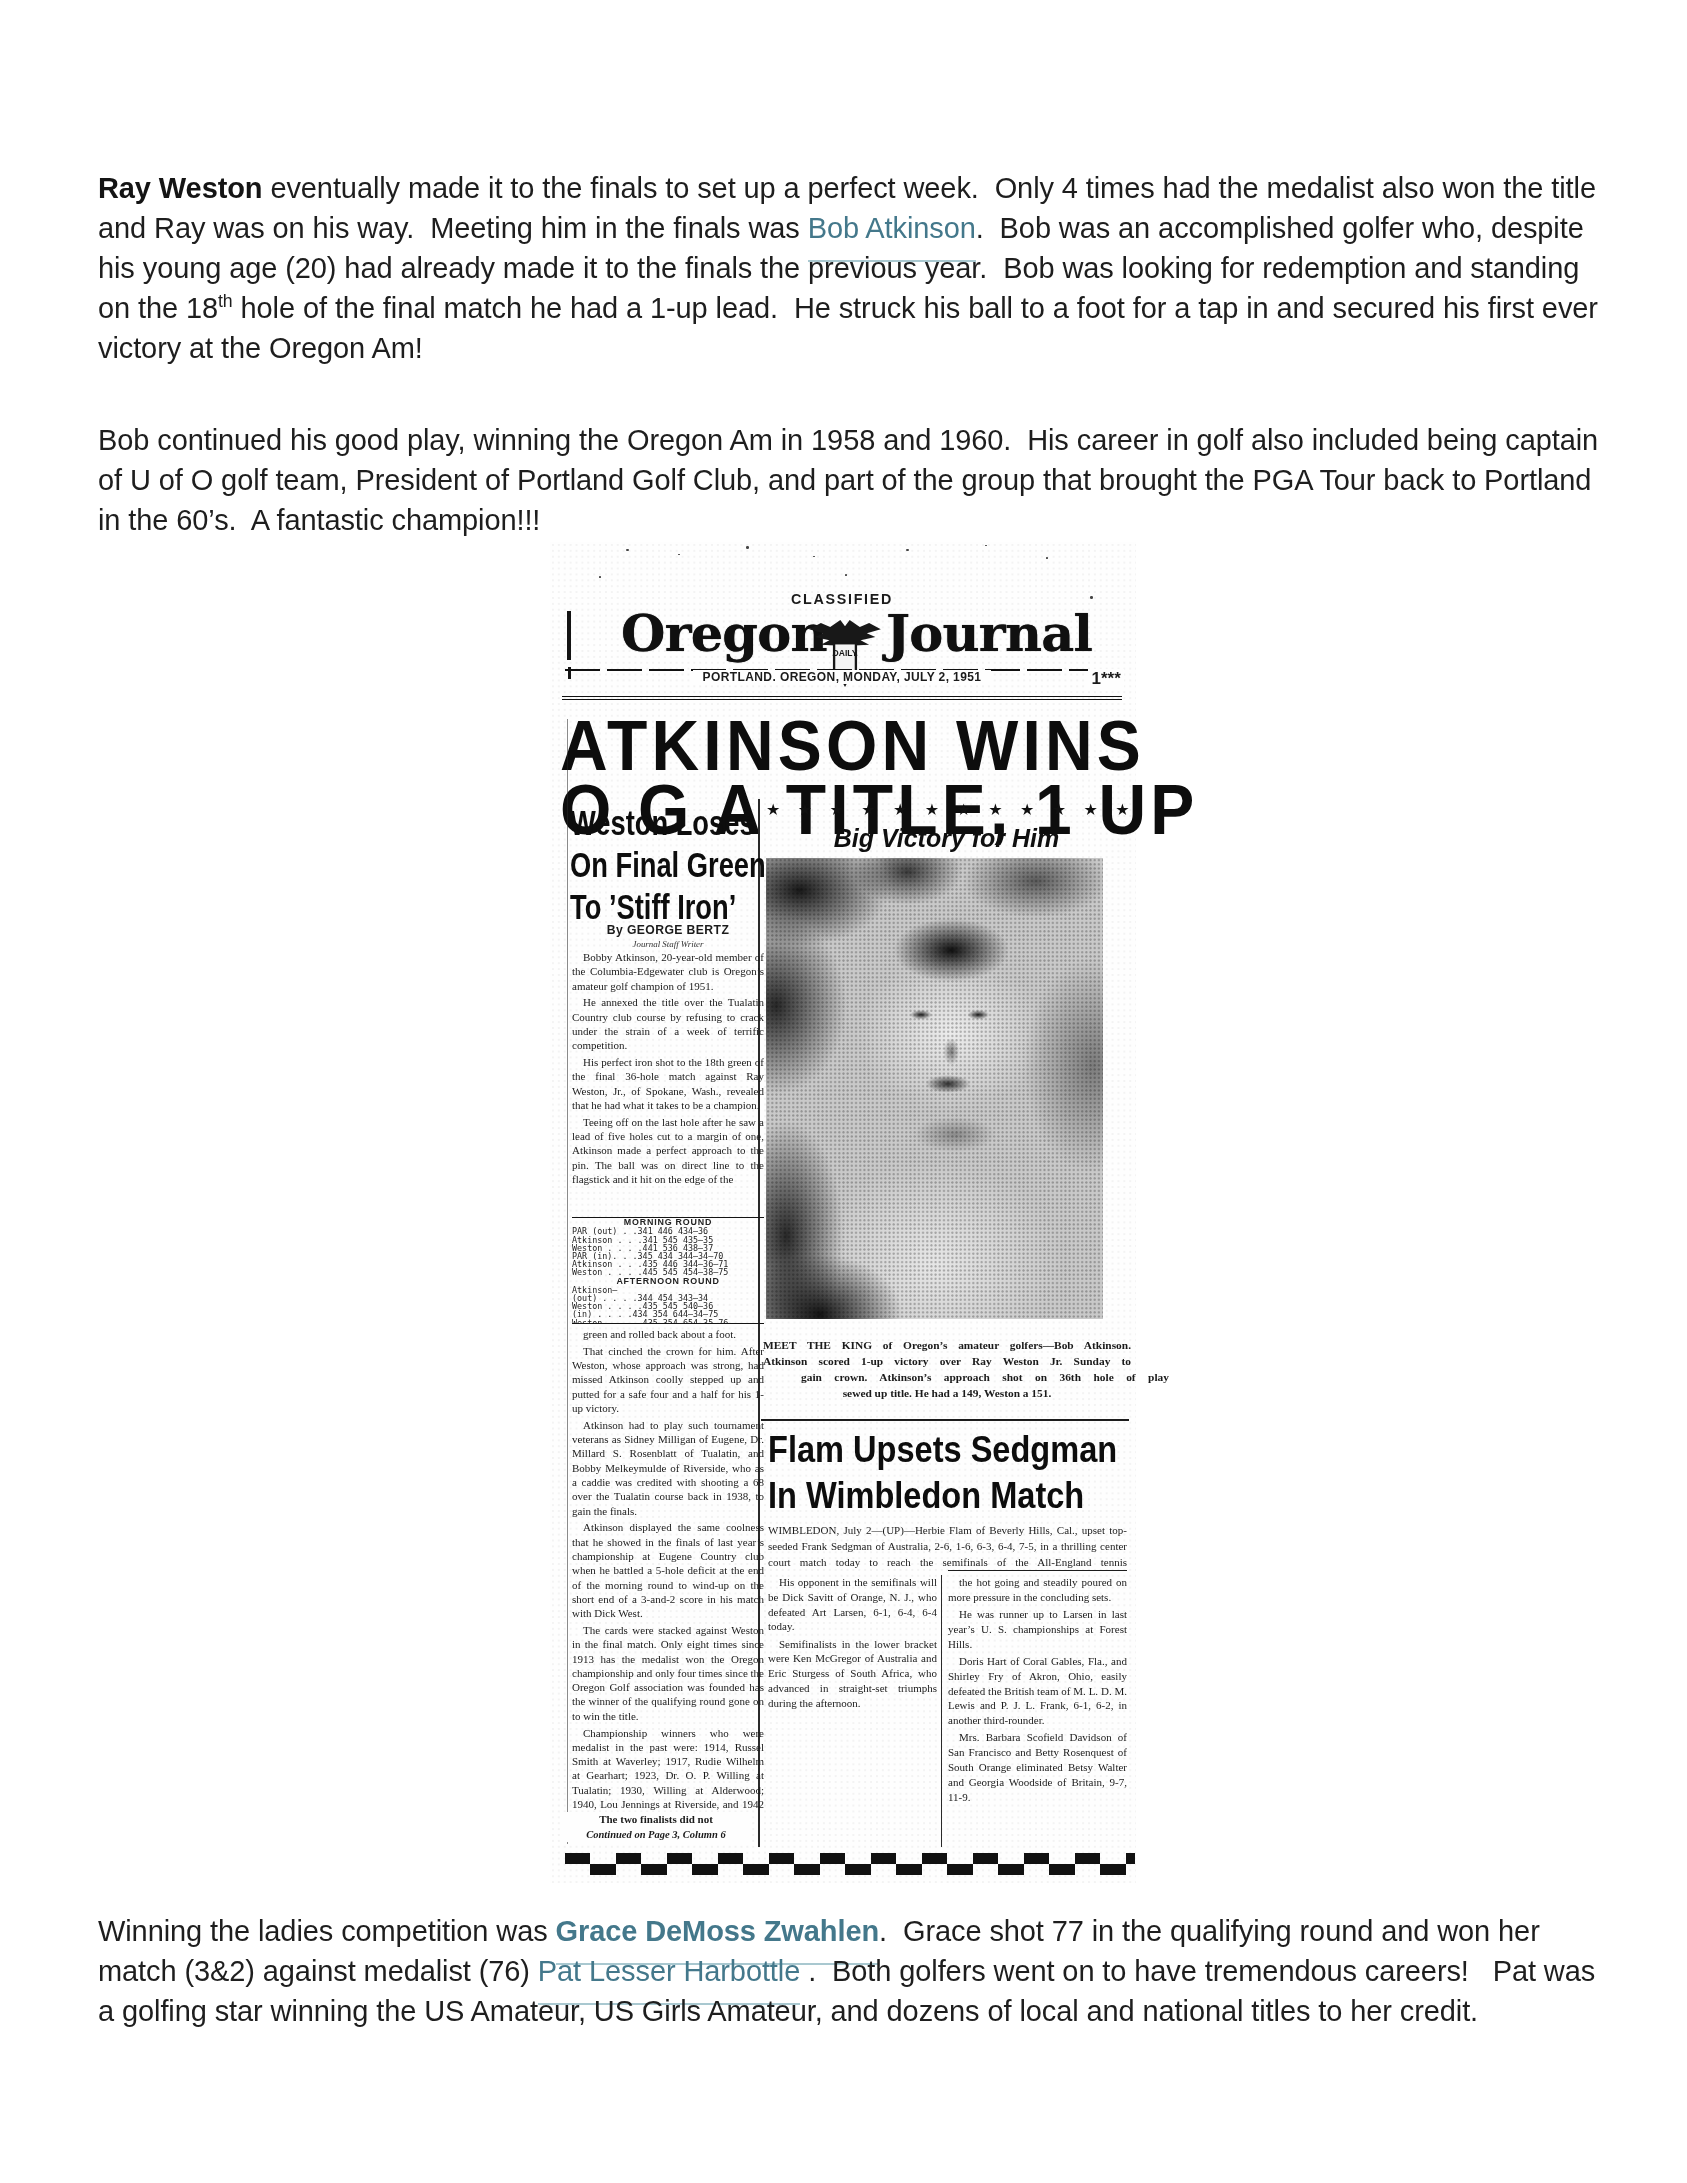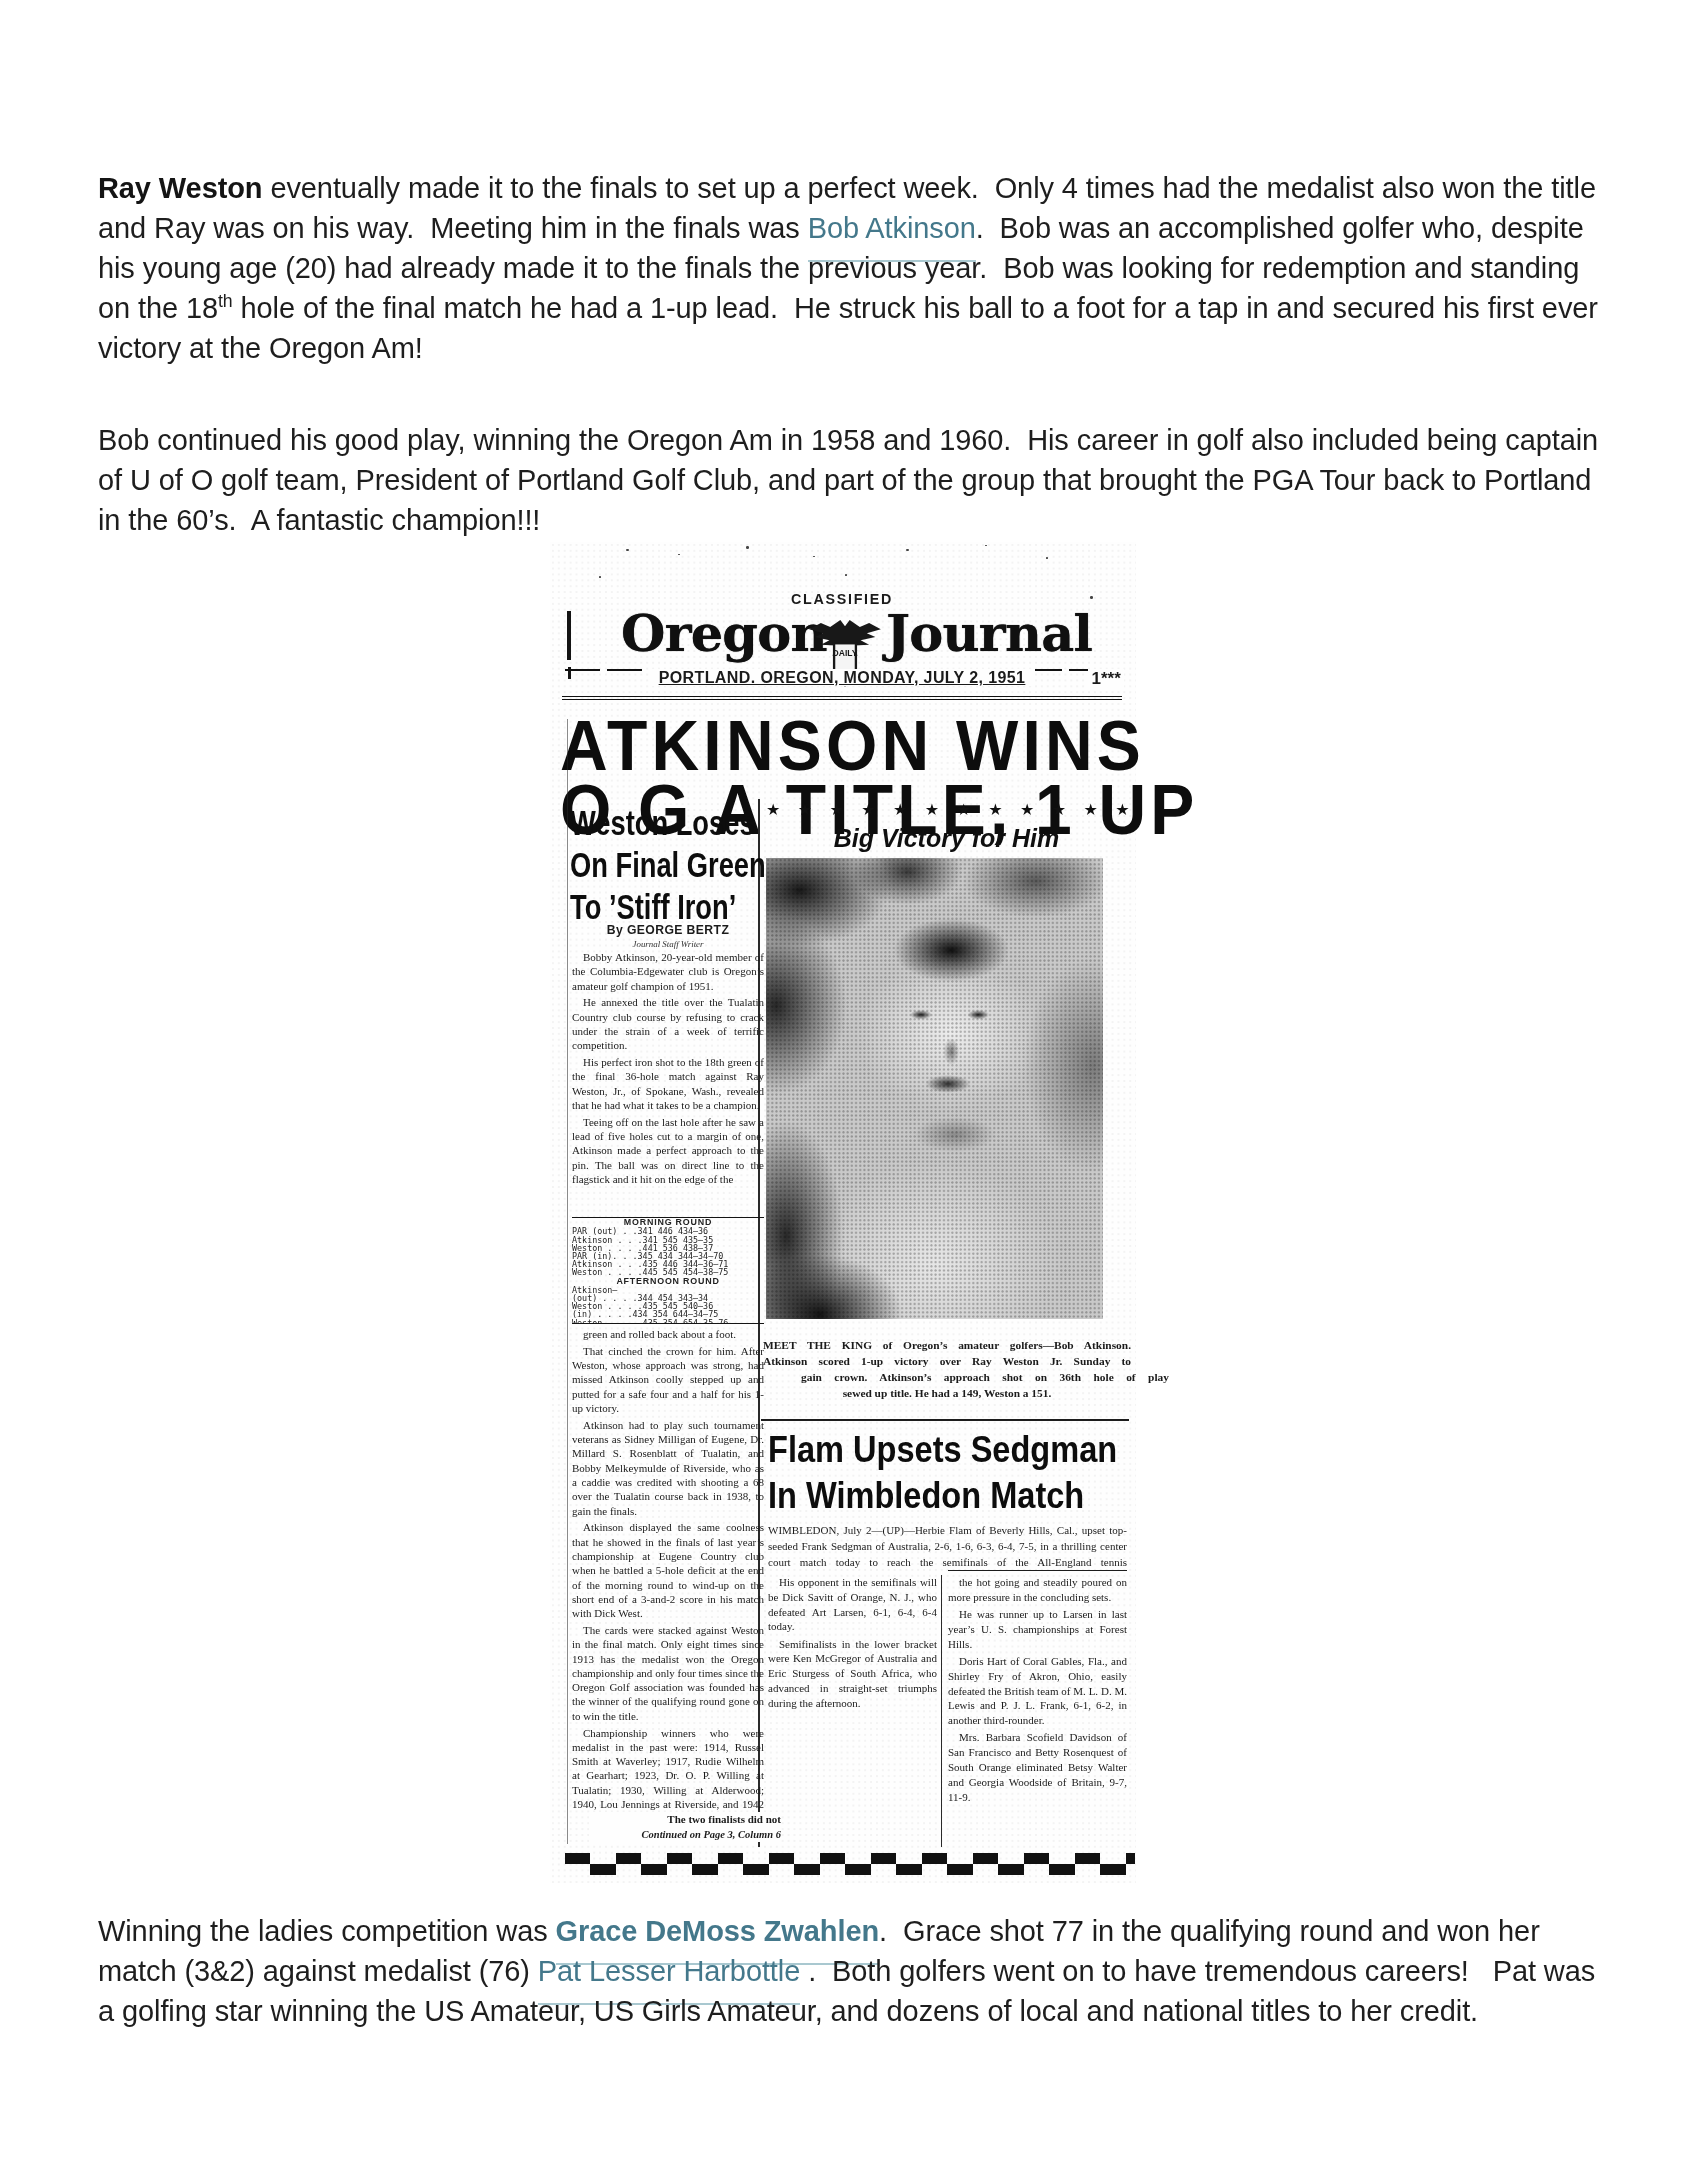--- a/index.html
+++ b/index.html
@@ -30,21 +30,21 @@
   .masthead-oregon{left:71px;width:186px;text-align:right;}
   .masthead-journal{left:336px;}
   .eagle{position:absolute;left:256px;top:67px;width:78px;height:81px;}
 
   .rule-dash{position:absolute;left:15px;width:555px;height:1.7px;
              background-image:repeating-linear-gradient(90deg,#111 0 35px,transparent 35px 42px);}
   .rule-double{position:absolute;left:11.8px;width:560px;height:4.2px;
              background:linear-gradient(#111 0 1.3px,transparent 1.3px 2.7px,#111 2.7px 4px);}
   .np-dateline{position:absolute;left:0;top:127px;width:584px;text-align:center;}
   .np-dateline span{background:#fefefe;padding:0 10px;font-family:"Liberation Sans",sans-serif;
-                    font-weight:bold;font-size:16px;letter-spacing:0.4px;text-decoration:underline;}
+                    font-weight:bold;font-size:12px;letter-spacing:0.4px;}
   .np-edition{position:absolute;right:11.8px;top:127px;background:#fefefe;padding:0 3.4px;
               font-family:"Liberation Sans",sans-serif;font-weight:bold;font-size:17px;}
 
   .np-headline{position:absolute;left:10px;width:572px;font-family:"Liberation Sans",sans-serif;
                font-weight:800;font-size:66px;letter-spacing:4.2px;white-space:nowrap;color:#0d0d0d;
                transform:scaleY(1.08);transform-origin:left top;}
 
   
   .np-subhead{position:absolute;left:20px;top:260px;width:253px;font-family:"Liberation Sans",sans-serif;
               font-weight:800;font-size:35px;line-height:42px;white-space:nowrap;color:#0d0d0d;
@@ -56,21 +56,21 @@
   .np-colL{position:absolute;left:22px;width:192px;overflow:hidden;text-align:justify;
            font-size:11px;line-height:14.3px;}
   .np-colL p{margin:0 0 2.5px 0;text-indent:11px;}
   .grafs-top{top:408px;height:265px;}
   .grafs-bottom{top:785px;height:484px;}
   .scorebox{position:absolute;left:22px;top:675px;width:192px;height:105px;
             border-top:1.7px solid #141414;border-bottom:1.7px solid #141414;overflow:hidden;
             font-family:"DejaVu Sans Mono",monospace;font-size:8.4px;line-height:8.2px;color:#222;}
   .scorebox .sb-title{font-family:"Liberation Sans",sans-serif;font-weight:bold;font-size:8.9px;
             text-align:center;letter-spacing:0.8px;line-height:9.3px;}
-  .continued{position:absolute;left:39px;top:1270px;width:192px;background:#fefefe;text-align:right;}
+  .continued{position:absolute;left:10px;top:1270px;width:192px;background:#fefefe;text-align:center;}
   .continued .c1{font-weight:bold;font-size:11px;line-height:15px;}
   .continued .c2{font-weight:bold;font-style:italic;font-size:10.5px;line-height:15px;}
 
   
   .vrule{position:absolute;width:1.7px;background:#2a2a2a;}
   .hrule{position:absolute;height:1.7px;background:#1c1c1c;}
 
   
   .np-stars{position:absolute;left:216px;top:258px;width:364px;font-size:16px;letter-spacing:6.7px;
             white-space:nowrap;overflow:hidden;color:#111;}

